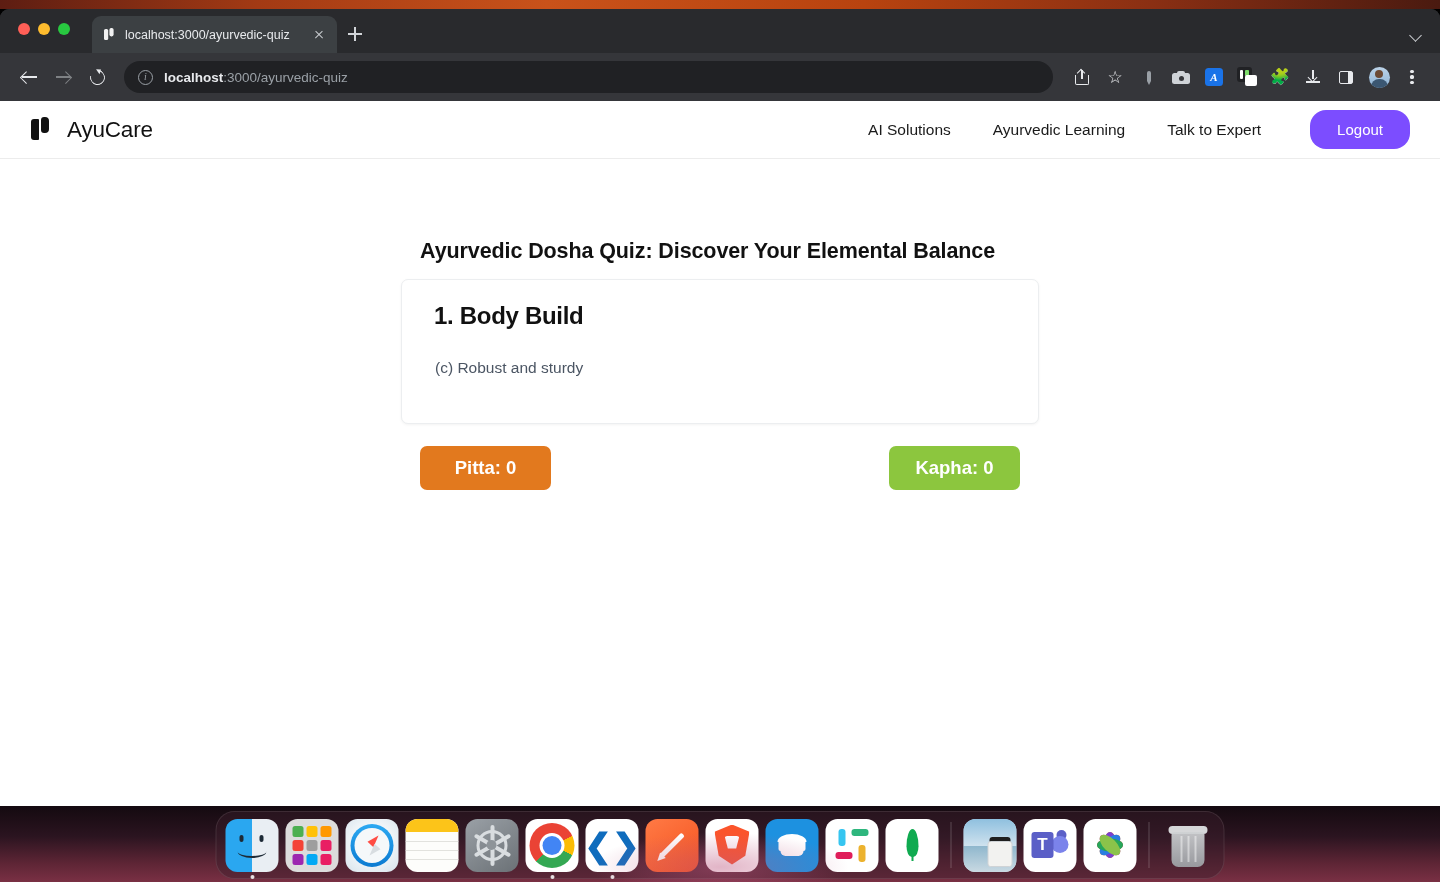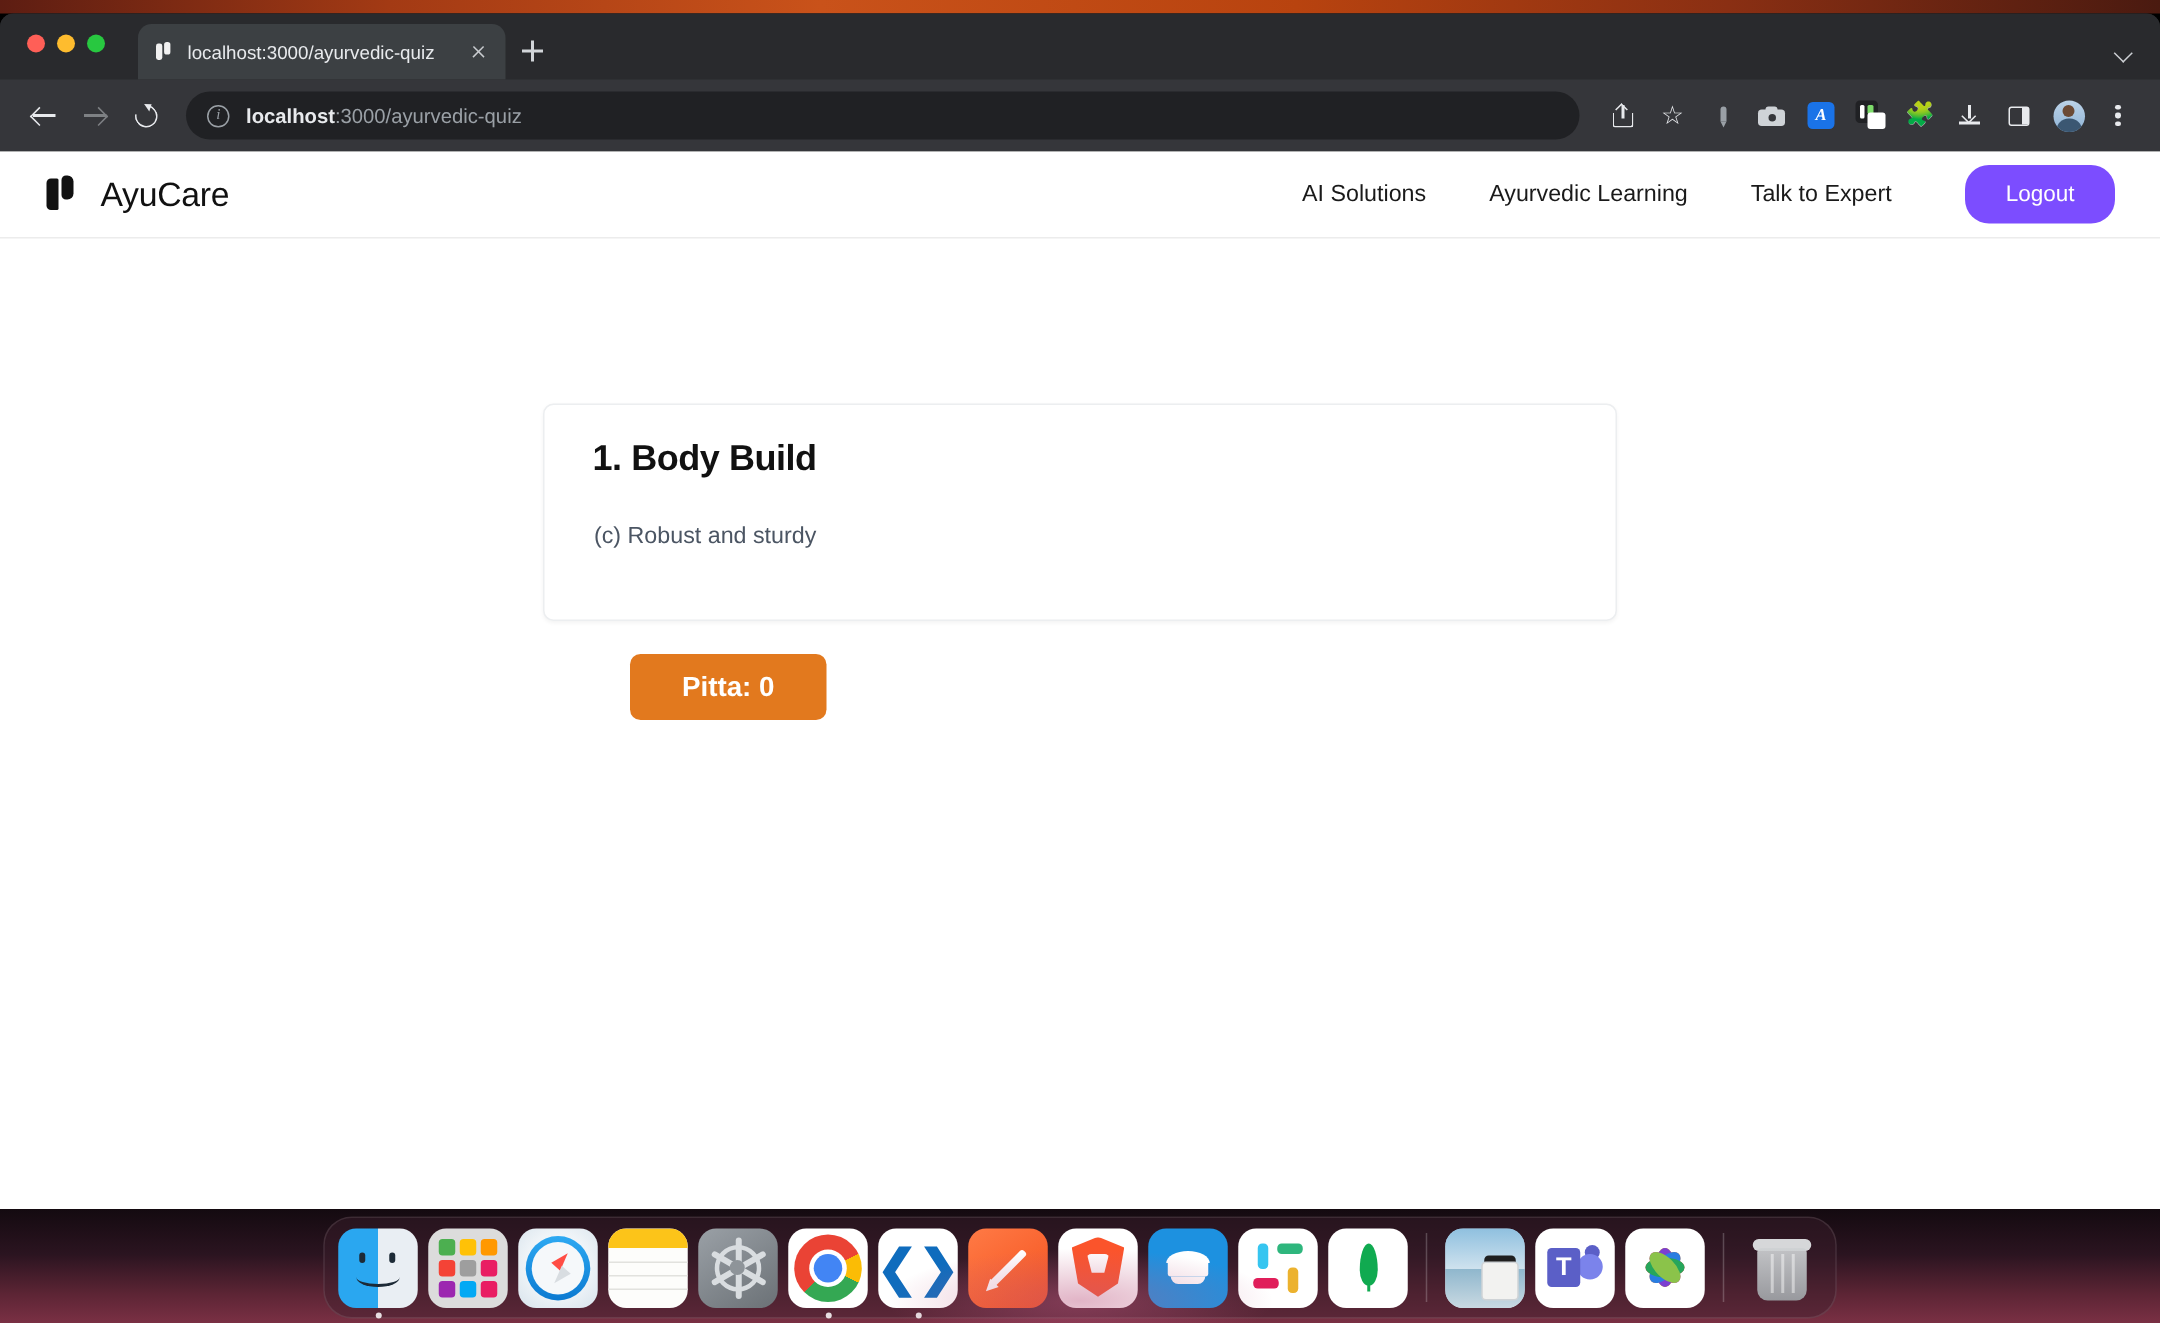--- a/index.html
+++ b/index.html
@@ -292,21 +292,21 @@
     border: none; white-space: nowrap;
   }
 
   
   #main-content { padding-top: 80px; }
   #quiz-title {
     width: 600px; margin: 0 auto; font-size: 21.5px; font-weight: bold;
     color: #111; letter-spacing: -0.1px;
   }
   #quiz-card {
-    width: 716px; margin: 30px auto 0;
+    width: 638px; margin: 15px auto 0;
     background: #fff; border: 1px solid #eceef0; border-radius: 7px;
     box-shadow: 0 1px 3px rgba(0,0,0,0.05);
     padding: 22px 17px 28px;
   }
   #question-text {
     font-size: 24px; font-weight: bold; color: #111;
     margin: 0 0 17px 15px; letter-spacing: -0.3px;
   }
   .quiz-option {
     font-size: 15.5px; color: #4b5563;
@@ -621,28 +621,30 @@
       </div>
       <nav id="site-nav">
         <a class="nav-link">AI Solutions</a>
         <a class="nav-link">Ayurvedic Learning</a>
         <a class="nav-link">Talk to Expert</a>
         <button id="logout-button" style="background: rgb(124, 77, 255);">Logout</button>
       </nav>
     </div>
 
     <div id="main-content">
+      <h1 id="quiz-title">Ayurvedic Dosha Quiz: Discover Your Elemental Balance</h1>
 
       <div id="quiz-card">
         <h2 id="question-text">1. Body Build</h2>
         <div class="quiz-option">(c) Robust and sturdy</div>
       </div>
 
       <div id="score-row">
         <button class="score-badge" id="score-pitta" style="background: rgb(226, 121, 30);">Pitta: 0</button>
+        <button class="score-badge" id="score-kapha" style="background: rgb(140, 198, 62);">Kapha: 0</button>
       </div>
     </div>
 
   </div>
 </div>
 
 <div id="desktop-bottom">
   <div id="dock">
 
     <div class="dock-item">

